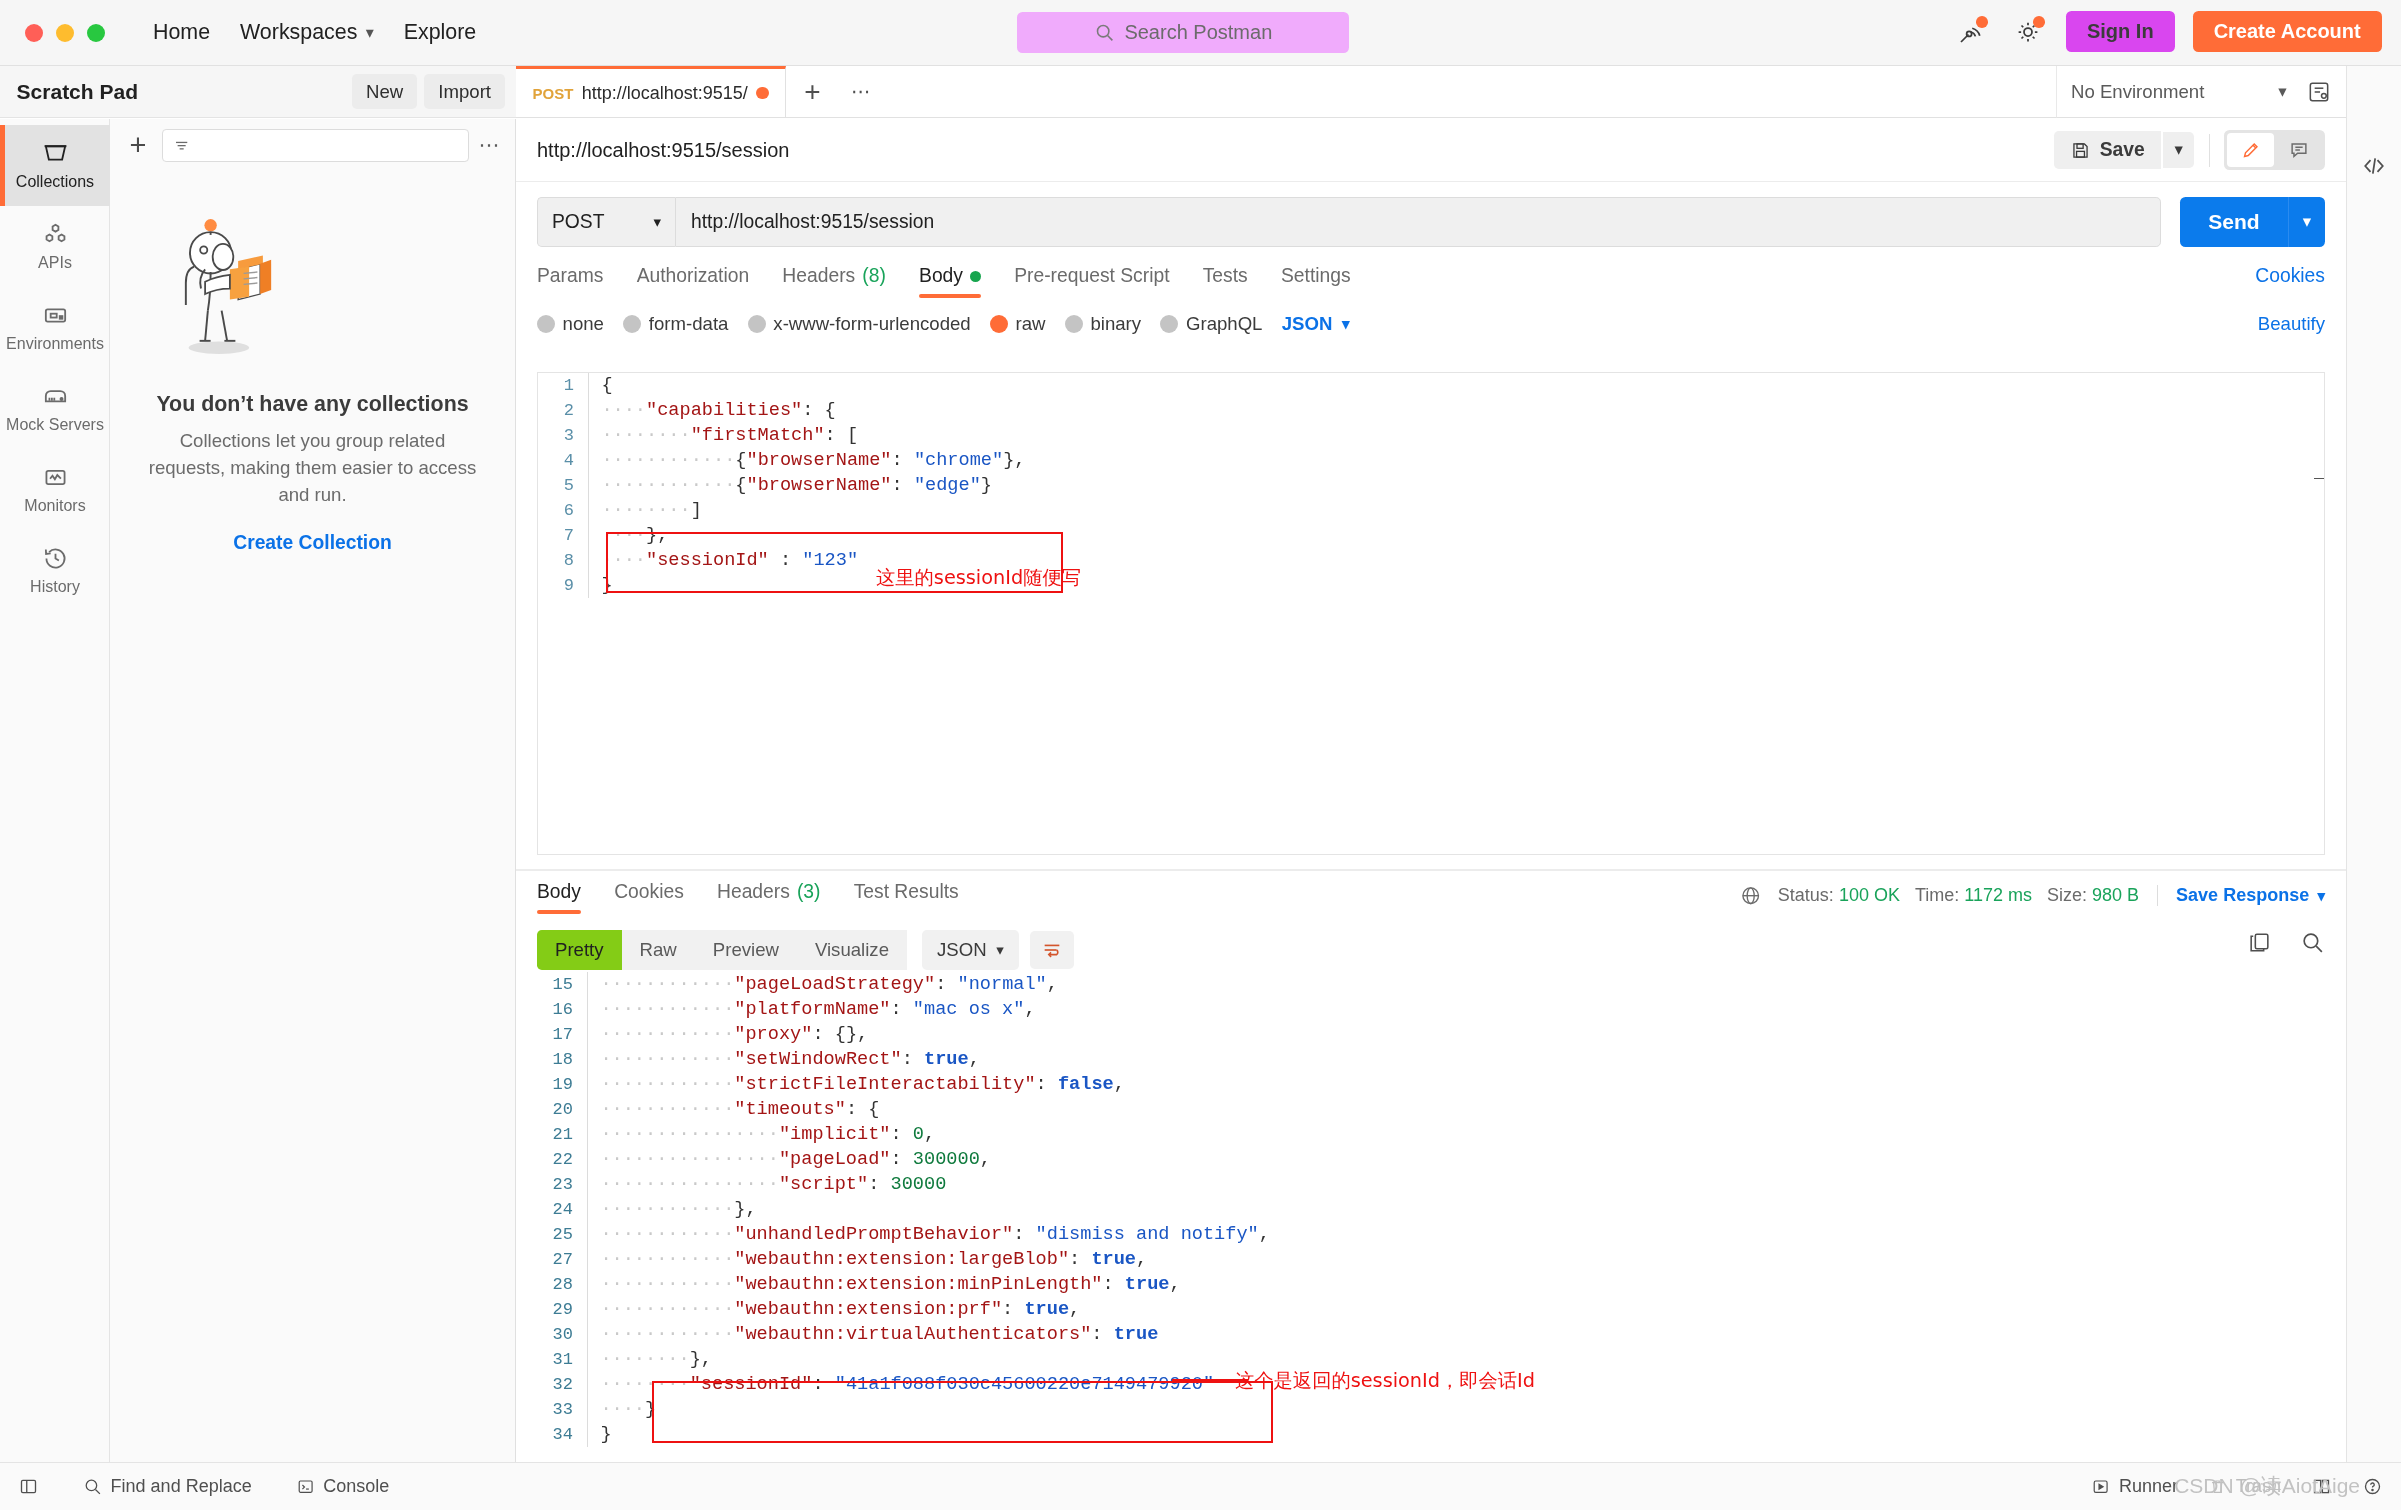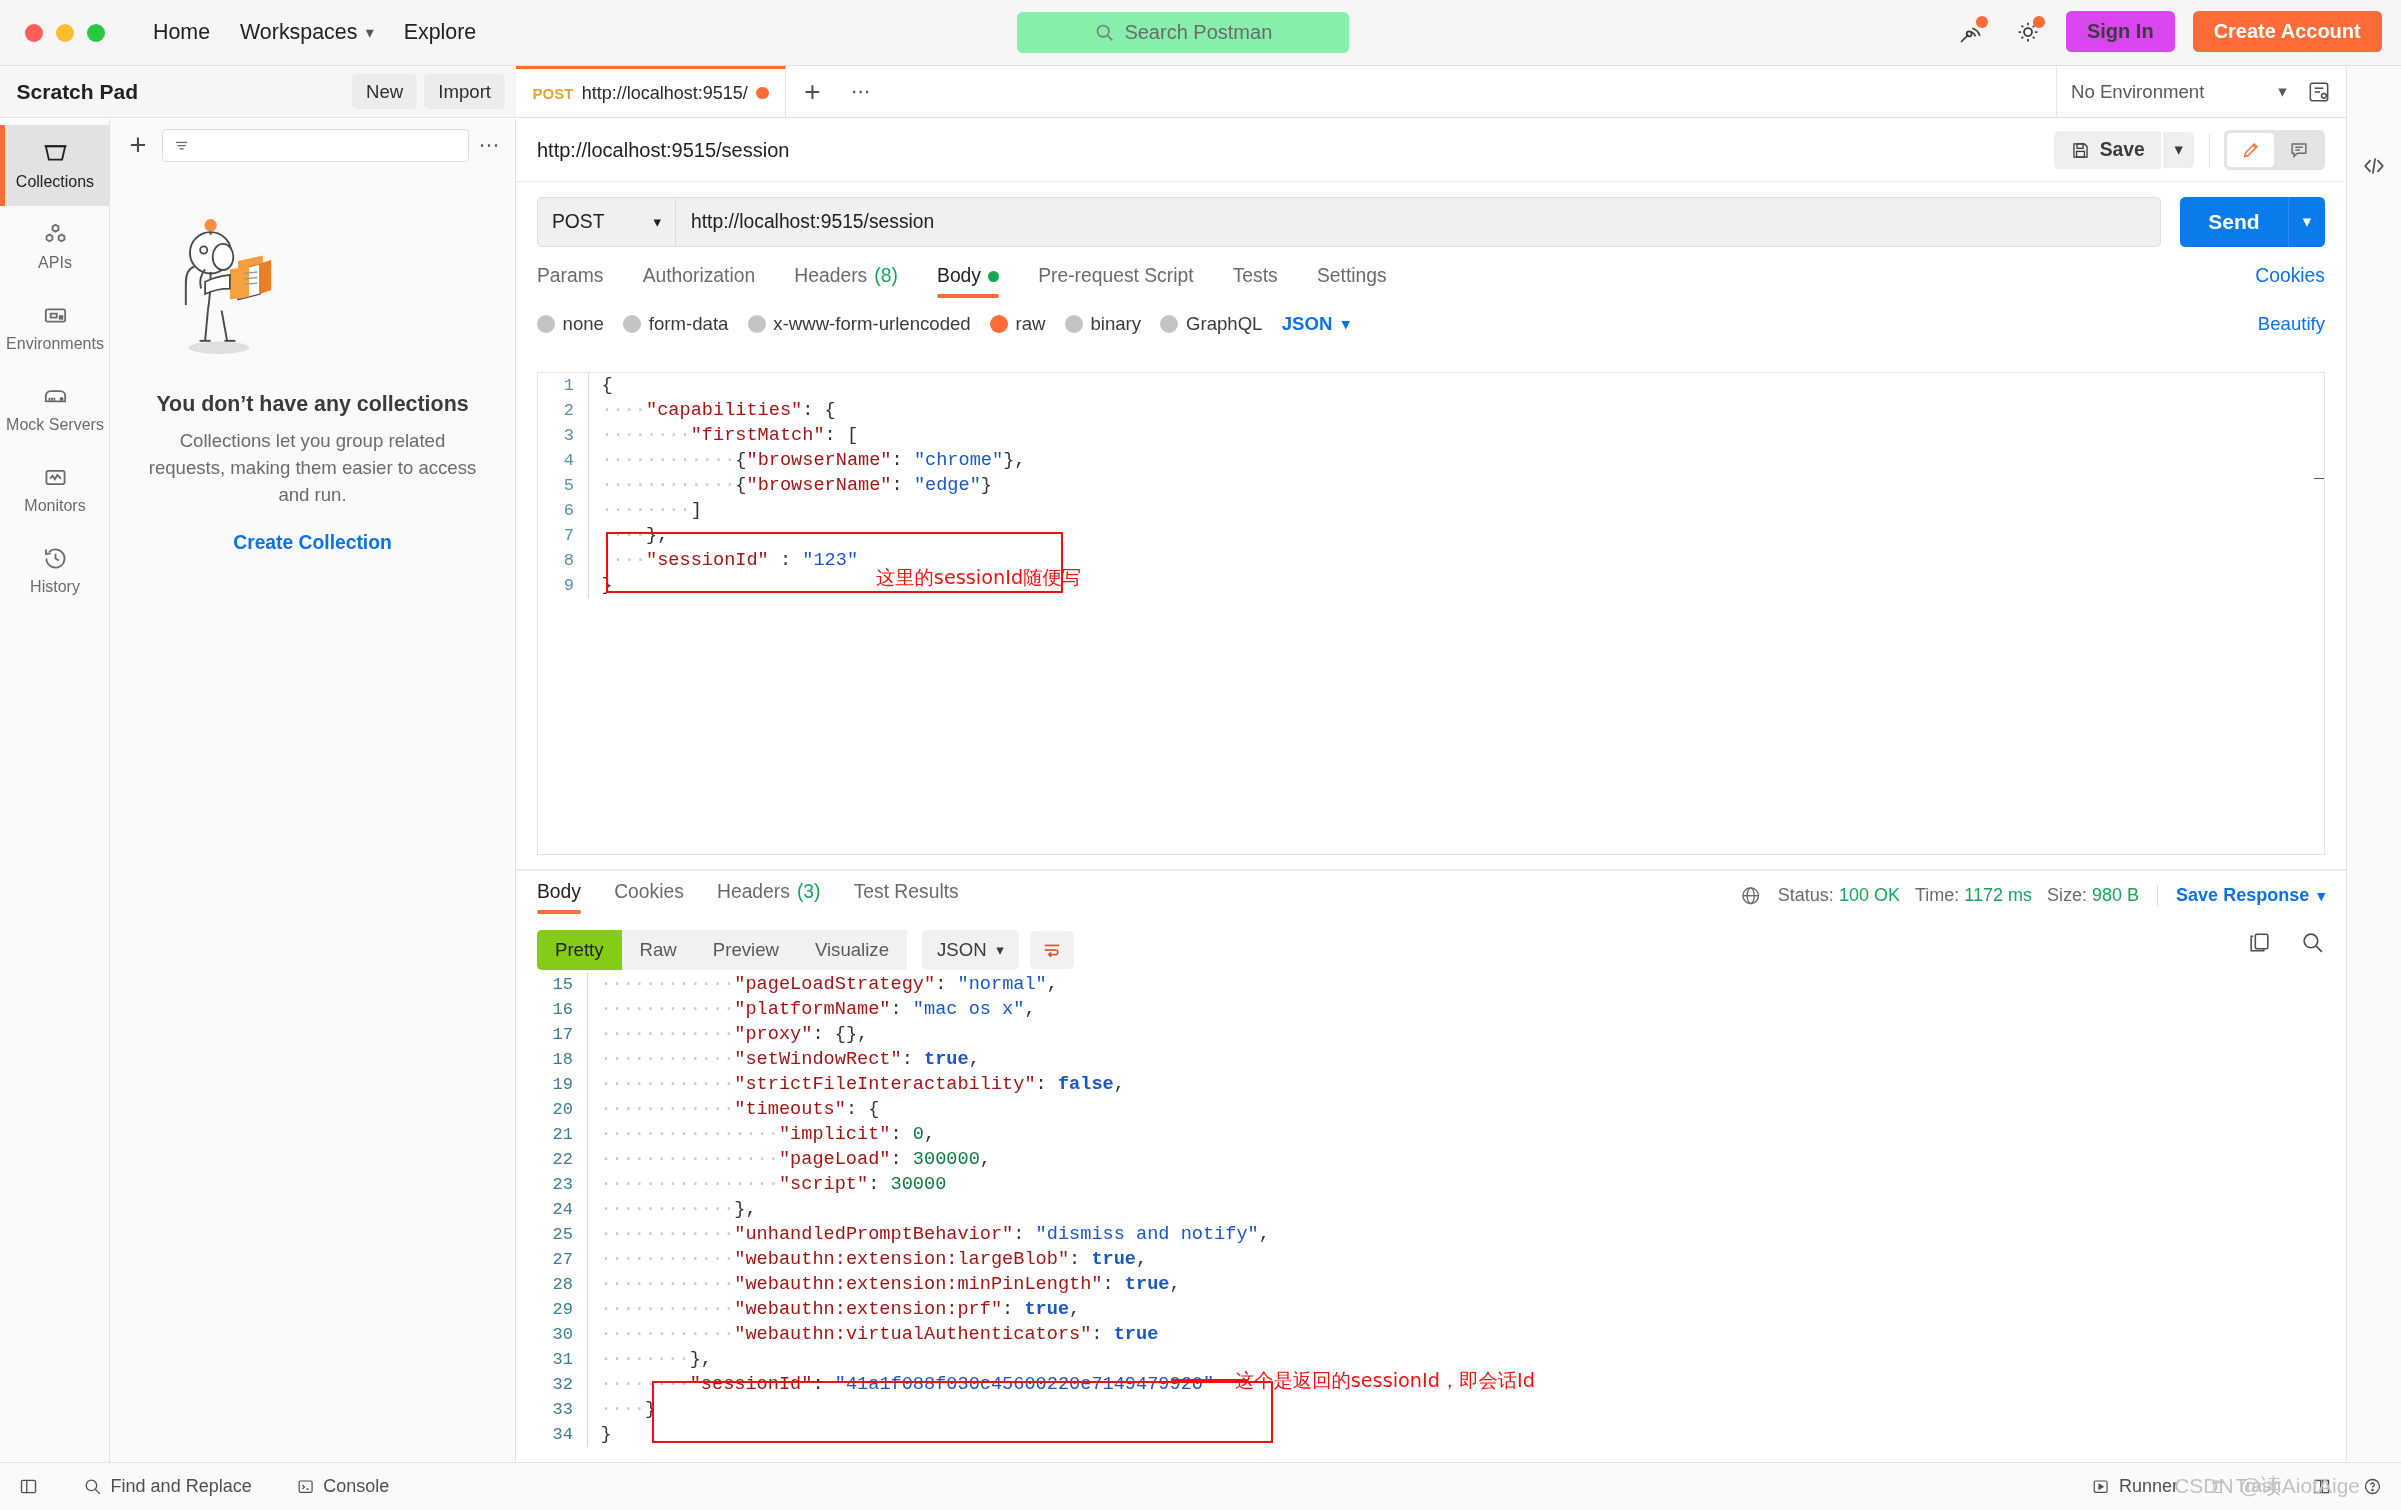--- a/index.html
+++ b/index.html
@@ -24,21 +24,21 @@
   .dot.yellow { background: #febc2e; }
   .dot.green { background: #28c840; }
   .topnav { display: flex; align-items: center; gap: 0; margin-left: 33px; }
   .topnav .item {
     font-size: 21.4px; color: #212121; padding: 0 15px; cursor: pointer;
     display: flex; align-items: center; gap: 8.3px;
   }
   .chev { font-size: 16px; color: #555; line-height: 1; }
   .searchwrap {
     position: absolute; left: 1017px; top: 12.4px;
-    width: 332px; height: 41px; background: #86efac; border-radius: 5.5px;
+    width: 332px; height: 41px; background: #f0abfc; border-radius: 5.5px;
     display: flex; align-items: center; justify-content: center; gap: 9.7px;
     cursor: text;
   }
   .searchwrap .ph { font-size: 20px; color: #6b6b6b; }
   .topright {
     position: absolute; right: 19.3px; top: 11px;
     display: flex; align-items: center; gap: 18px;
   }
   .iconbtn { position: relative; width: 39px; height: 39px; display:flex; align-items:center; justify-content:center; cursor:pointer; }
   .reddot { position: absolute; top: 4.1px; right: 2.8px; width: 11.7px; height: 11.7px; border-radius: 50%; background: #ff6c37; }
@@ -146,21 +146,21 @@
   }
   .urlinput {
     flex: 1; height: 50px; background: #f0f0f0; border: 0.7px solid #dcdcdc;
     border-radius: 0 4.8px 4.8px 0; display: flex; align-items: center; padding: 0 15px;
     font-size: 19.3px; color: #212121; cursor: text;
   }
   .sendwrap { margin-left: 19.3px; display: flex; }
   .sendbtn { background: #0b7bec; color: #fff; font-size: 21px; font-weight: bold; padding: 0 28px; height: 50px; display:flex; align-items:center; border-radius: 5.5px 0 0 5.5px; cursor: pointer;}
   .sendcaret { background: #0b7bec; color: #fff; font-size: 16.6px; padding: 0 14px; height: 50px; display:flex; align-items:center; border-radius: 0 5.5px 5.5px 0; border-left: 0.7px solid #2a8bf0; cursor: pointer;}
 
-  .reqtabs { display: flex; align-items: flex-end; padding: 18px 21px 0 21px; gap: 6px; position: relative;}
+  .reqtabs { display: flex; align-items: flex-end; padding: 18px 21px 0 21px; gap: 0; position: relative;}
   .rtab { font-size: 19.3px; color: #6b6b6b; padding: 0 16.6px 11px 16.6px; cursor: pointer; position: relative; display:flex; align-items:center; gap:7px;}
   .rtab:first-child { padding-left: 0; }
   .rtab.active { color: #212121; }
   .rtab.active::after { content:''; position:absolute; left: 16.6px; right: 16.6px; bottom: 0; height: 4.1px; background: #ff6c37; border-radius: 2.1px;}
   .rtab.active:first-child::after { left: 0; }
   .cnt { color: #19a35a; }
   .greendot { width: 11px; height: 11px; border-radius: 50%; background: #17a54e; }
   .cookieslink { margin-left: auto; font-size: 19.3px; color: #0b72e7; cursor: pointer; padding-bottom: 11px;}
 
   .bodytypes { display: flex; align-items: center; padding: 15px 21px 0 21px; gap: 0; }

